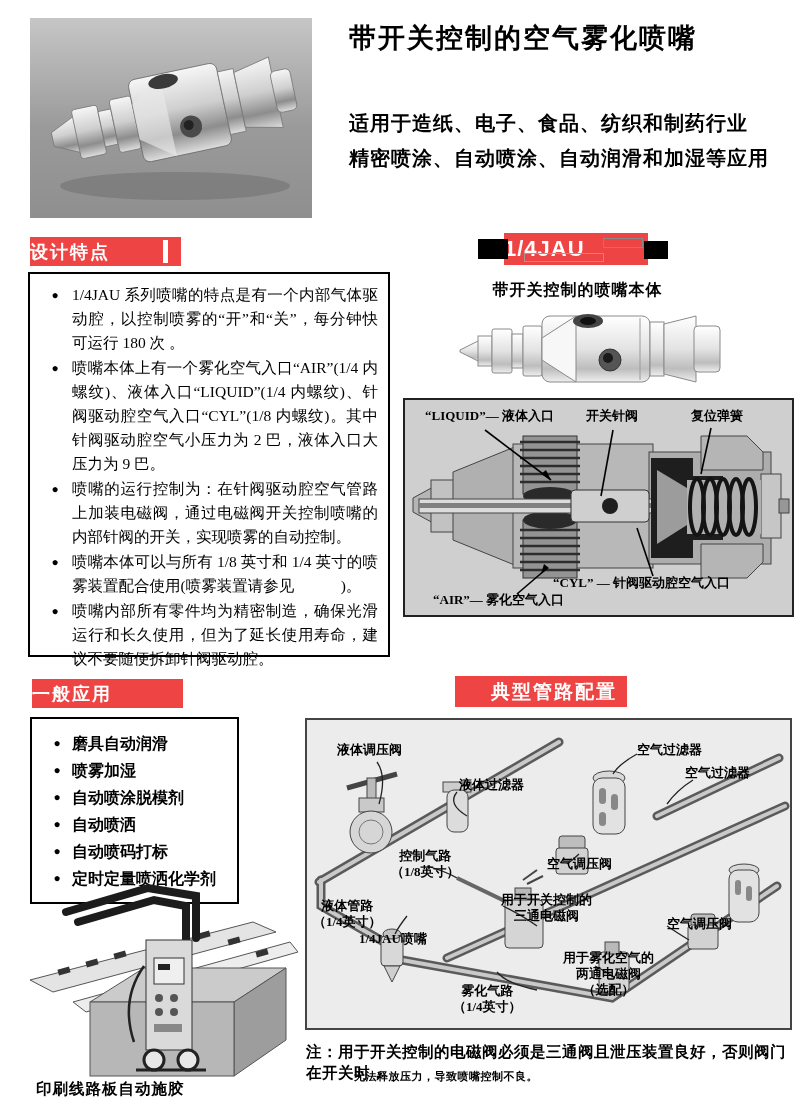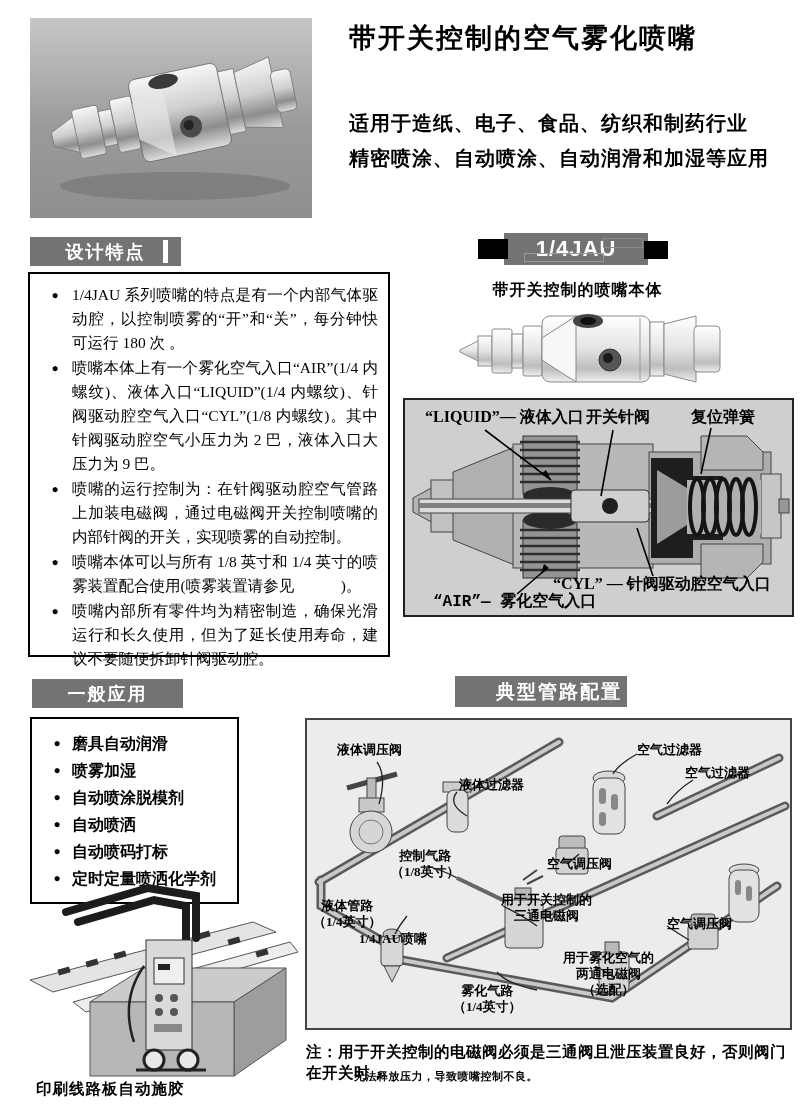--- a/index.html
+++ b/index.html
@@ -11,22 +11,22 @@
   }
   .abs { position:absolute; }
 
   
   .photo-box { left:30px; top:18px; width:282px; height:200px; }
   .main-title { left:349px; top:20px; width:440px; font-size:27px; font-weight:bold; letter-spacing:2px; }
   .subtitle { left:349px; top:106px; width:440px; font-size:20px; font-weight:bold; line-height:35px; letter-spacing:1px; }
 
   
   .badge {
-    background:#737373; color:#fff; font-family:"Liberation Sans", sans-serif;
-    font-weight:bold; display:flex; align-items:center; justify-content:center;
+    background:#ef4444; color:#fff; font-family:"Liberation Sans", sans-serif;
+    font-weight:bold; display:flex; align-items:center; 
   }
   .badge-design { left:30px; top:237px; width:151px; height:29px; font-size:18px; letter-spacing:2px; }
   .badge-design .tick { position:absolute; right:13px; top:3px; bottom:3px; width:5px; background:#fff; }
   .badge-apps { left:32px; top:679px; width:151px; height:29px; font-size:18px; letter-spacing:2px; }
   .badge-piping { left:455px; top:676px; width:172px; height:31px; font-size:19px; letter-spacing:2px;padding-left:36px; }
   .badge-jau { left:504px; top:233px; width:144px; height:32px; font-size:22px; letter-spacing:1px; }
   .badge-jau .deco1 { position:absolute; left:-26px; top:6px; width:30px; height:20px; background:#000; }
   .badge-jau .deco2 { position:absolute; left:20px; bottom:3px; width:80px; height:9px; border:1px solid #9a9a9a; }
   .badge-jau .deco3 { position:absolute; right:5px; top:5px; width:40px; height:10px; border:1px solid #8a8a8a; }
   .badge-jau .deco4 { position:absolute; right:-20px; top:8px; width:24px; height:18px; background:#000; }
@@ -49,26 +49,26 @@
   .app-item .txt { flex:1; font-size:16px; line-height:23px; font-weight:bold; }
 
   
   .nozzle-caption { left:460px; top:280px; width:235px; text-align:center; font-size:16px; font-weight:bold; letter-spacing:1px; }
   .nozzle-art { left:452px; top:296px; width:305px; height:100px; }
 
   .xsection {
     left:403px; top:398px; width:391px; height:219px;
     background:#cfcfcf; border:2px solid #222;
   }
-  .xlbl { position:absolute; font-size:16px; font-weight:bold; white-space:nowrap; }
+  .xlbl { position:absolute; font-size:13px; font-weight:bold; white-space:nowrap; }
   .xlbl-liquid { left:20px; top:7px; }
   .xlbl-needle { left:181px; top:7px; }
   .xlbl-spring { left:286px; top:7px; }
   .xlbl-cyl { left:148px; top:174px; }
-  .xlbl-air { left:28px; top:191px;font-family:Liberation Mono, monospace; }
+  .xlbl-air { left:28px; top:191px; }
 
   
   .piping-box {
     left:305px; top:718px; width:487px; height:312px;
     background:#ececec; border:2px solid #444;
   }
   .plbl { position:absolute; font-size:13px; font-weight:bold; line-height:16px; white-space:pre-line; }
   .center { text-align:center; }
   .plbl-liqreg   { left:30px;  top:22px; }
   .plbl-liqfil   { left:152px; top:57px; }

